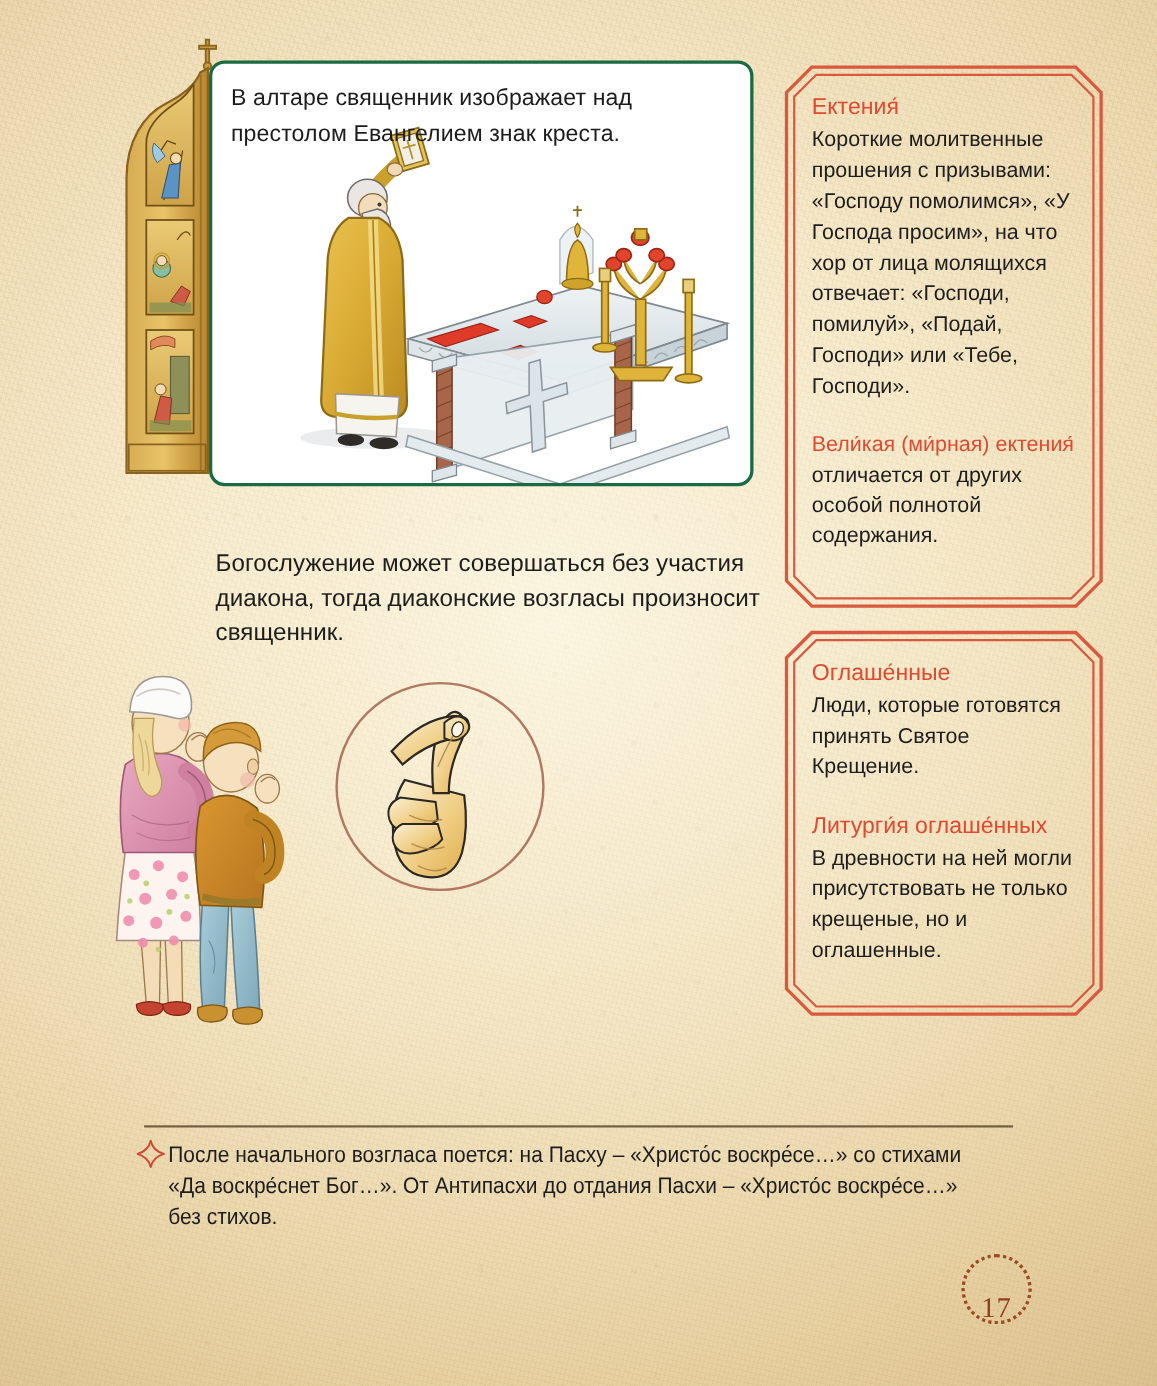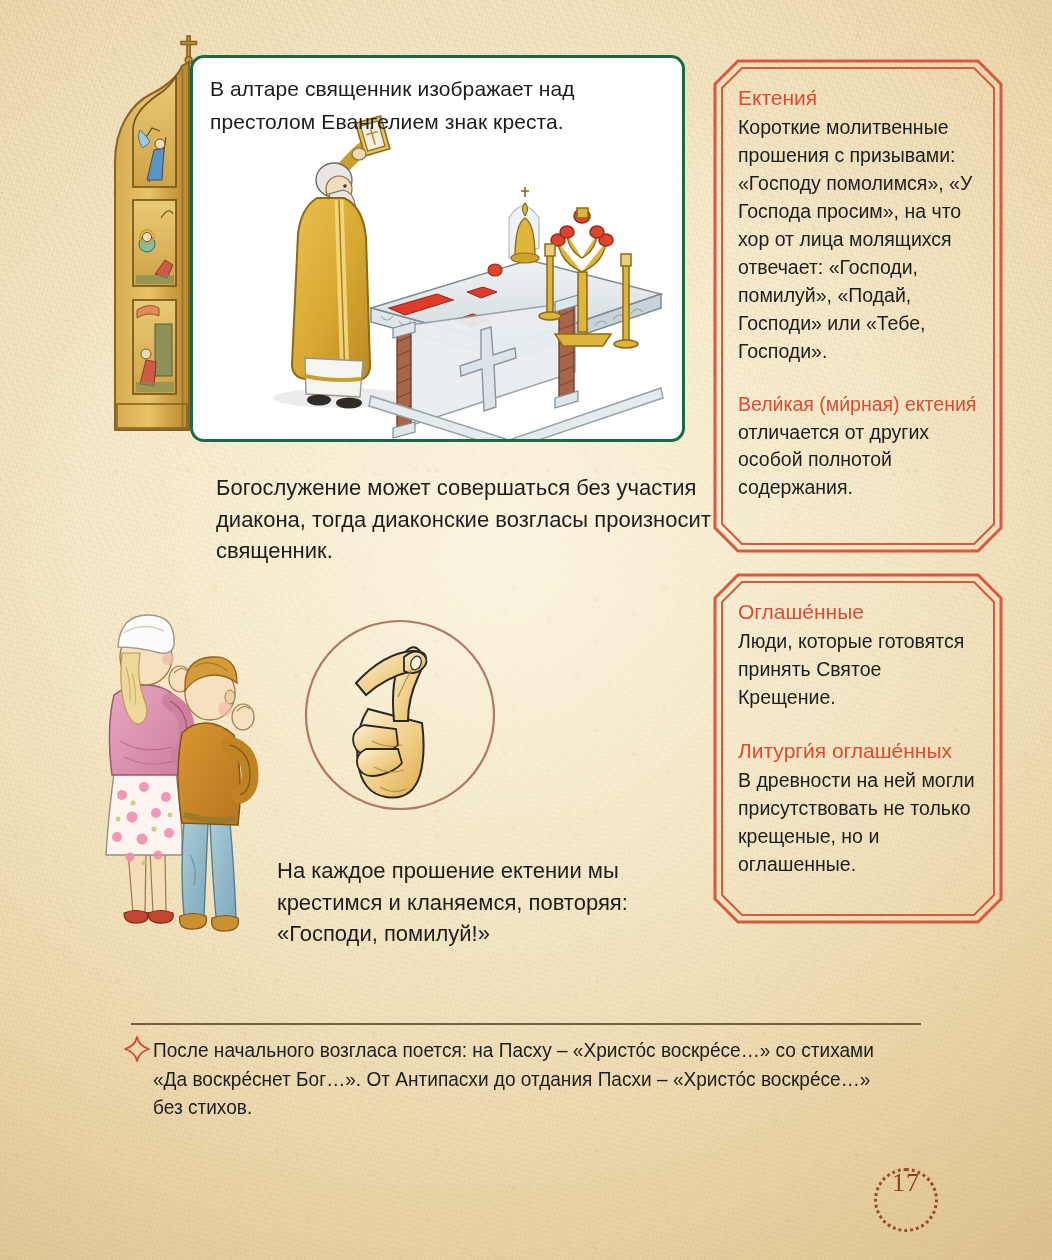--- a/index.html
+++ b/index.html
@@ -36,21 +36,21 @@
   #caption-top{
     position:absolute;left:210px;top:72px;width:445px;
     font-size:21px;line-height:33px;color:#1c1c1c;letter-spacing:.1px;
   }
 
   
   #door{position:absolute;left:103px;top:32px;width:110px;height:405px;}
 
   
   .body-par{position:absolute;font-size:22px;line-height:31.5px;color:#1d1d1d;}
-  #par-1{left:196px;top:472px;width:500px;margin-left:20px;}
+  #par-1{left:196px;top:496px;width:500px;}
   #par-2{left:277px;top:855px;width:420px;}
 
   
   .card{
     position:absolute;
     --c:#d9593f;
   }
   .card .shape{position:absolute;inset:0;}
   .card .inner{position:relative;padding:26px 26px 20px 26px;}
   .card h3{margin:0 0 2px 0;font-size:21px;font-weight:400;color:#e04a30;line-height:27px;}
@@ -70,23 +70,23 @@
   #fn-star{position:absolute;left:124px;top:1036px;width:26px;height:26px;}
   #footnote{
     position:absolute;left:153px;top:1036px;width:790px;
     font-family:"Liberation Sans",sans-serif;
     font-size:20.5px;line-height:28.5px;color:#1d1d1d;
     transform:scaleX(.93);transform-origin:left top;
   }
 
   
   #pageno{
-    position:absolute;left:874px;top:1168px;width:64px;height:64px;
+    position:absolute;left:874px;top:1140px;width:64px;height:64px;
     border-radius:50%;
-    display:flex;align-items:flex-start;justify-content:center;
+    display:flex;align-items:flex-end;justify-content:center;
   }
   #pageno .dots{position:absolute;inset:0;border-radius:50%;
     border:3px dotted #9c4a22;}
   #pageno span{font-size:26px;color:#8e3f1c;font-family:"Liberation Serif",serif;letter-spacing:1px;}
 </style>
 </head>
 <body>
 
 <div id="page">
   <div class="grain"></div>
@@ -266,21 +266,20 @@
 
       <g stroke="#9c2418" stroke-width="1.2" fill="#e0452c">
         <ellipse cx="302" cy="212" rx="7" ry="6"></ellipse>
       </g>
     </svg>
   </div>
 
   <div id="caption-top">В алтаре священник изображает над престолом Евангелием знак креста.</div>
 
   <div class="body-par" id="par-1">Богослужение может совершаться без участия диакона, тогда диаконские возгласы произносит священник.</div>
-  <div class="body-par" id="par-2">На каждое прошение ектении мы крестимся и кланяемся, повторяя: «Господи, помилуй!»</div>
 
   <svg id="kids" viewBox="0 0 235 350">
     <defs>
       <linearGradient id="pink" x1="0" y1="0" x2="1" y2="1">
         <stop offset="0%" stop-color="#e8a8c0"></stop>
           <stop offset="100%" stop-color="#cf7fa0"></stop>
       </linearGradient>
       <linearGradient id="amber" x1="0" y1="0" x2="1" y2="1">
         <stop offset="0%" stop-color="#d89730"></stop>
           <stop offset="100%" stop-color="#b87520"></stop>

